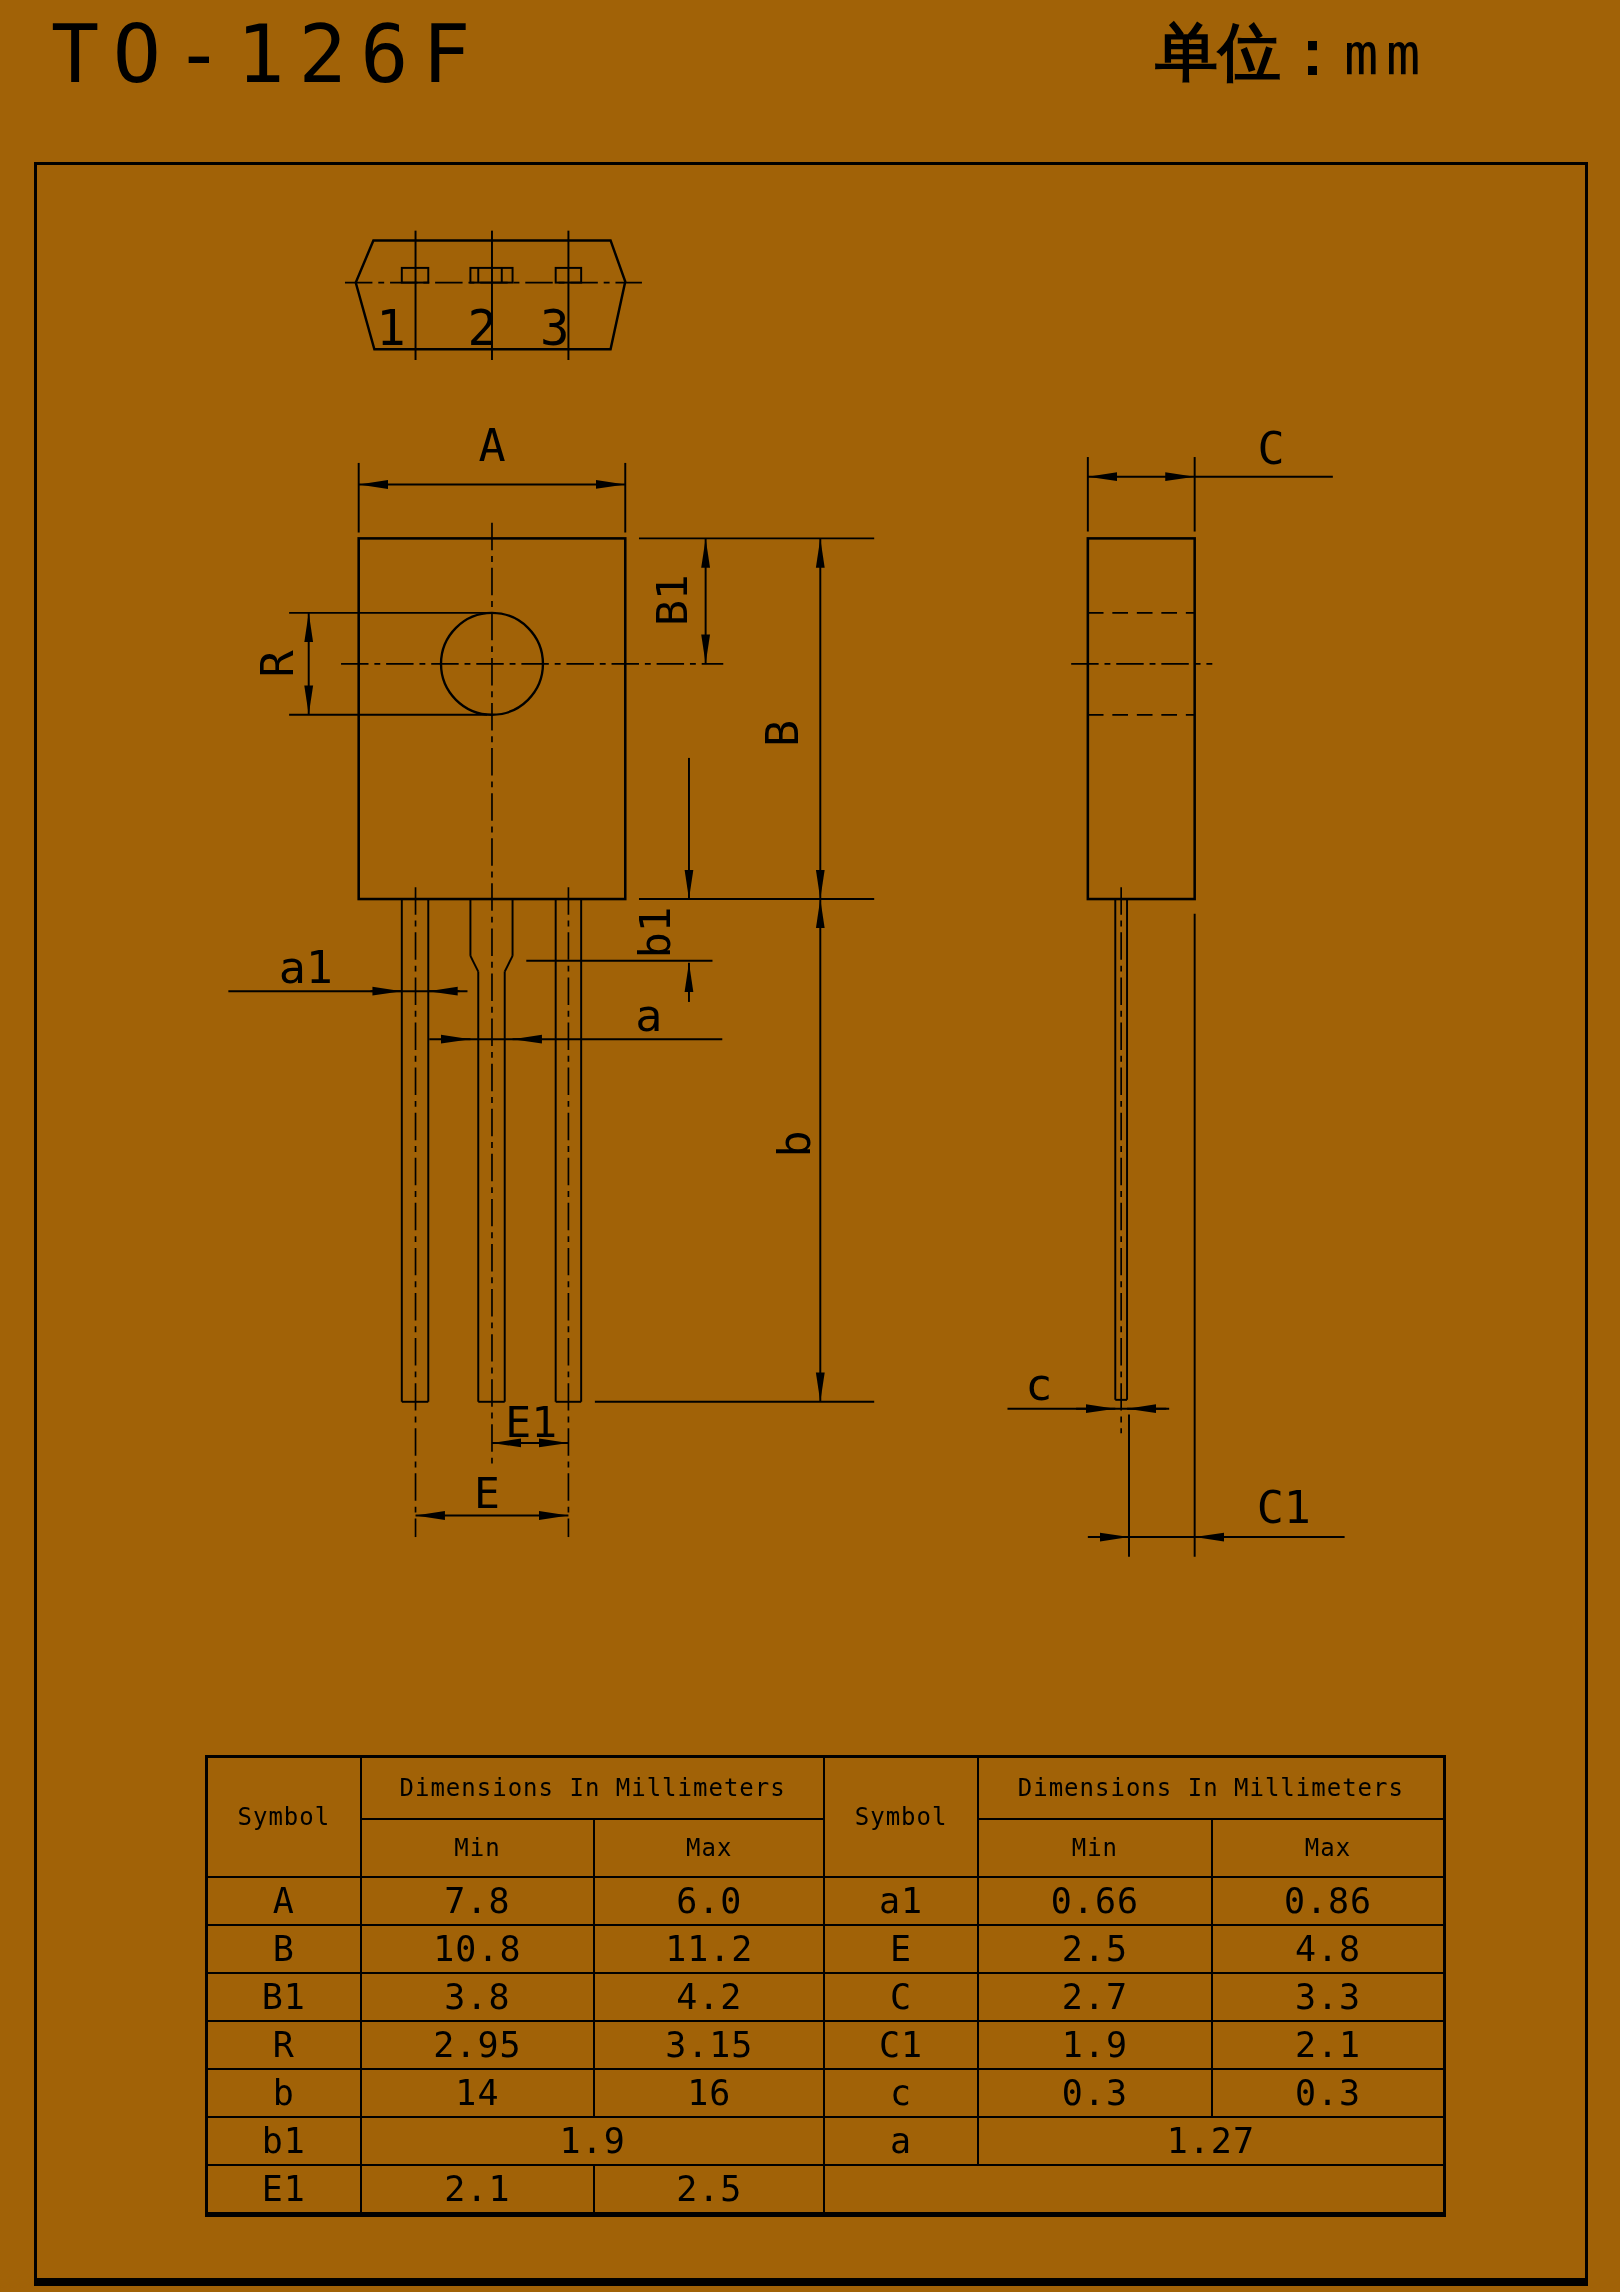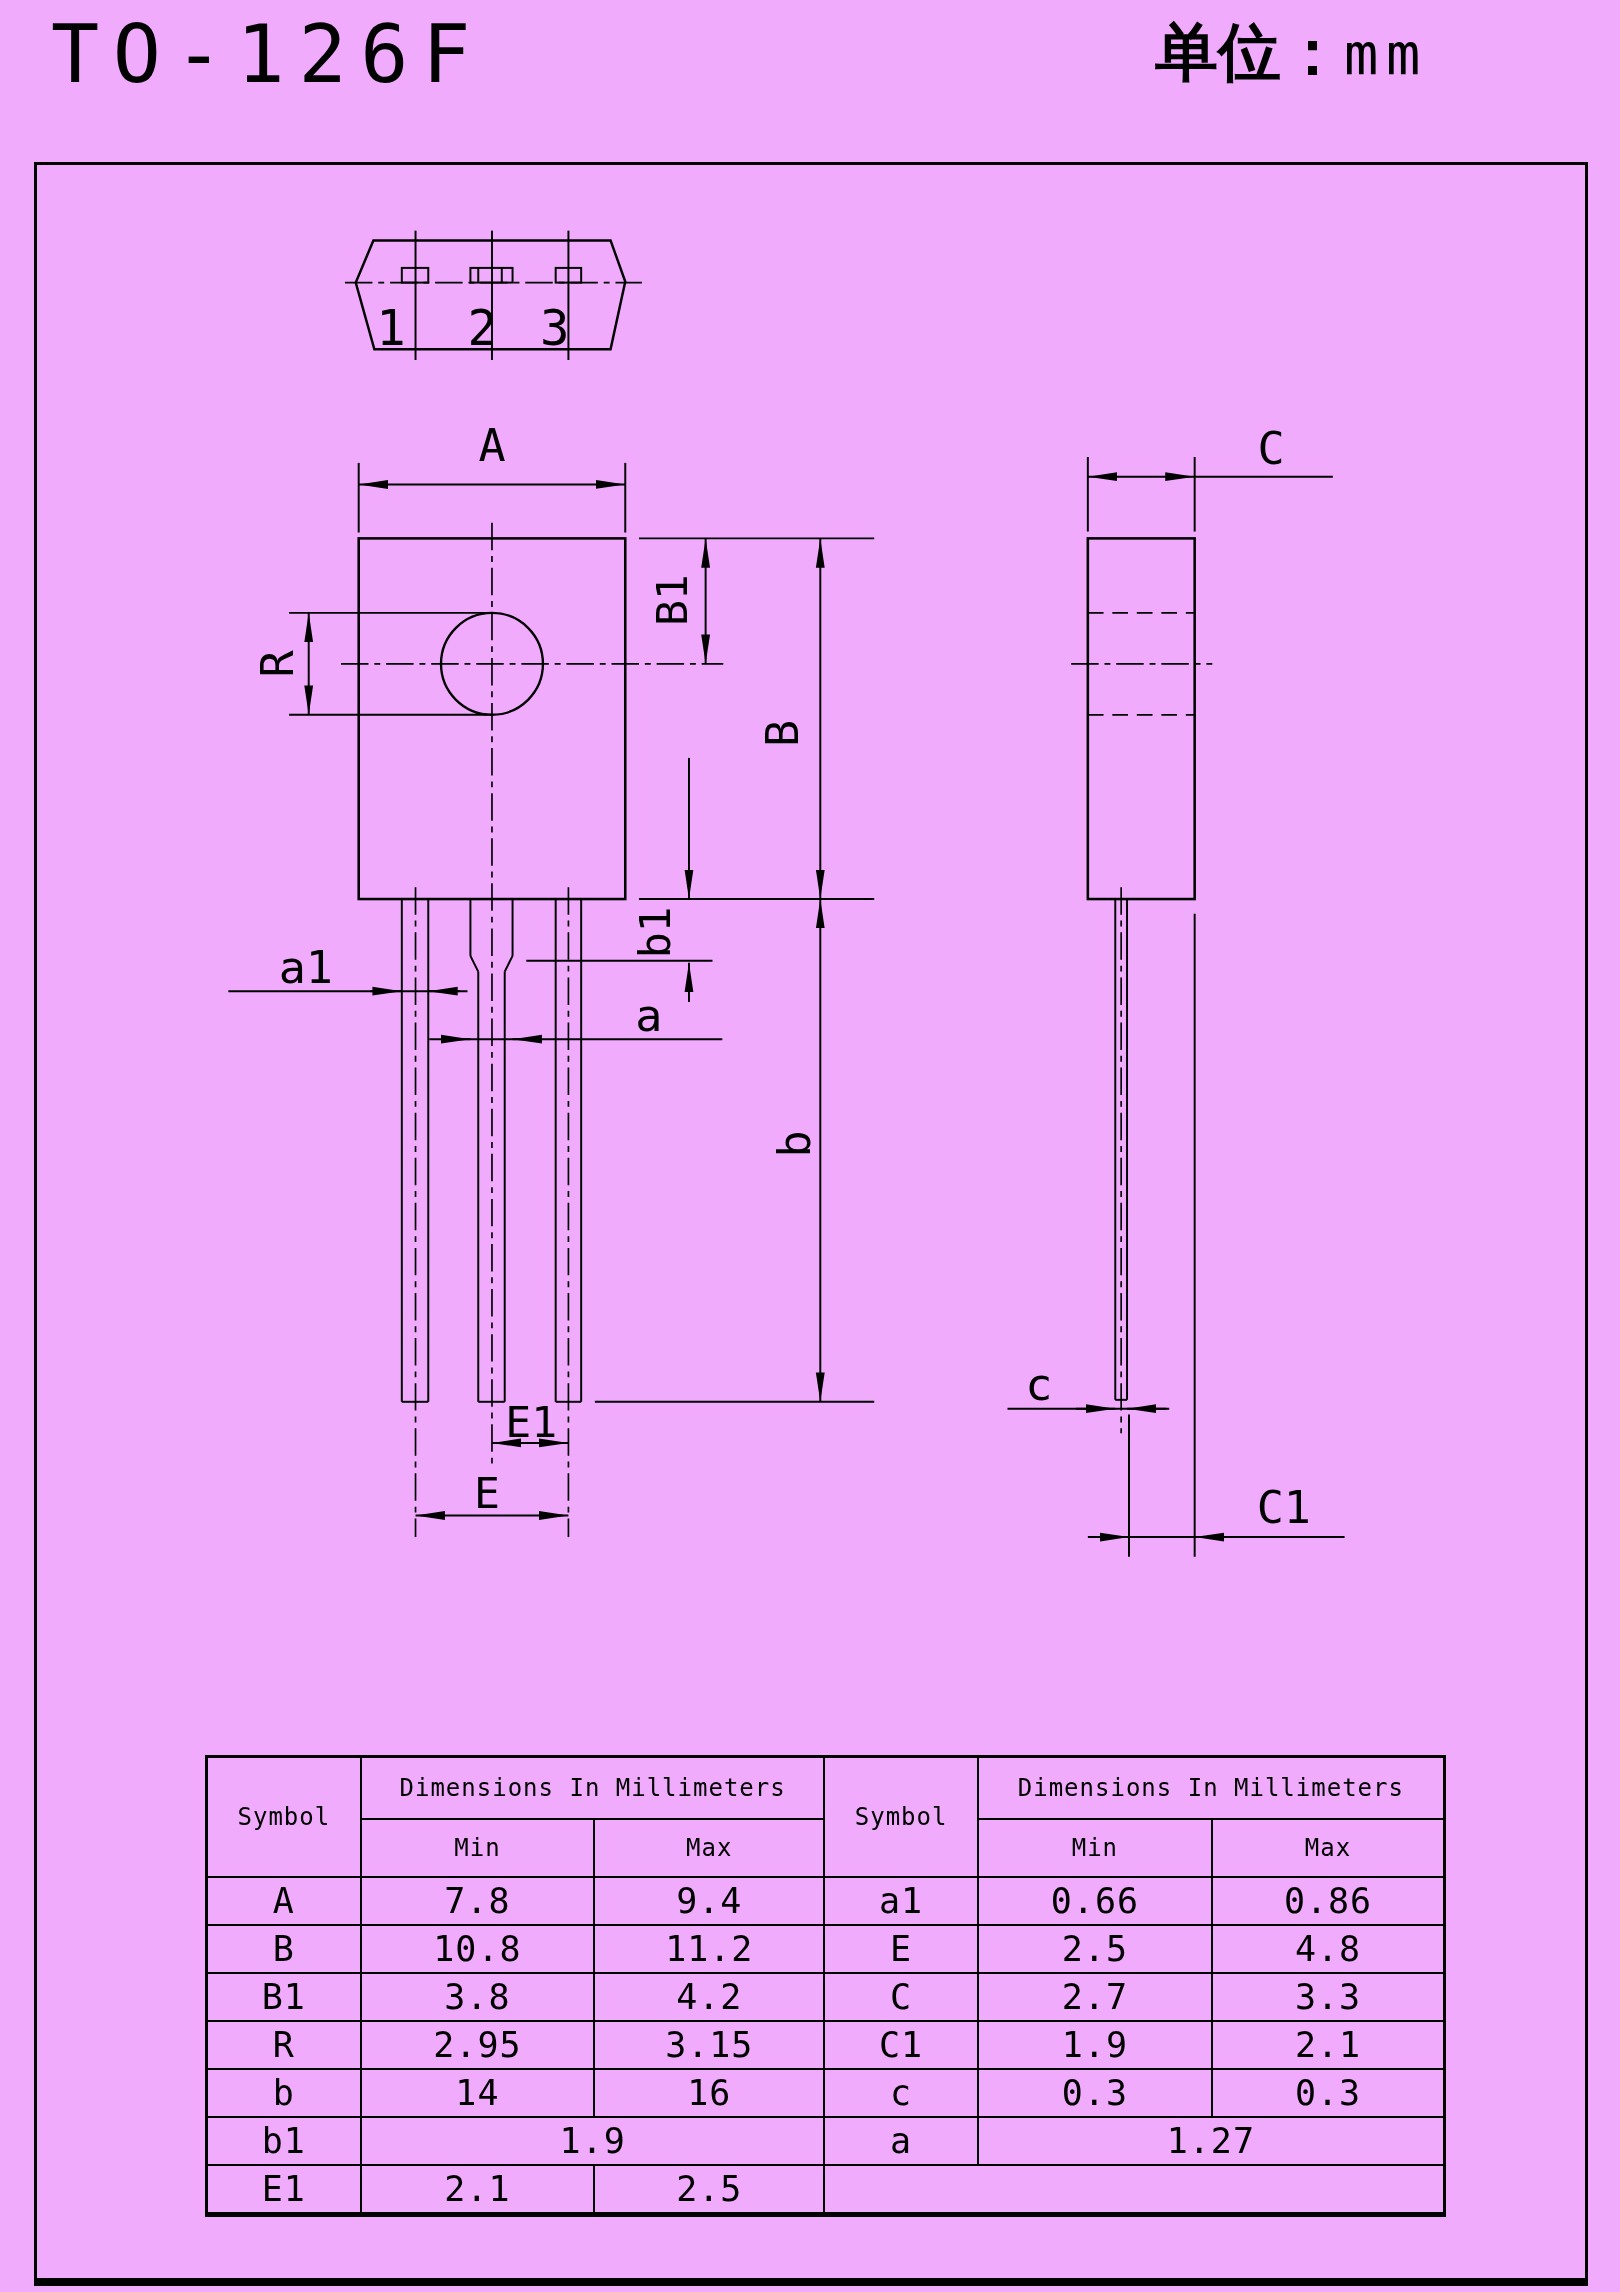--- a/index.html
+++ b/index.html
@@ -1,16 +1,16 @@
 <!DOCTYPE html>
 <html><head>
 <meta charset="utf-8">
 <style>
   html,body{margin:0;padding:0;background:#fff;}
-  #page{position:relative;width:1620px;height:2293px;background:#f0abfc;color:#000;
+  #page{position:relative;width:1620px;height:2293px;background:#a16207;color:#000;
         font-family:"DejaVu Sans Mono",monospace;overflow:hidden;}
   #doc-title{position:absolute;left:51px;top:7.8px;font-size:80px;letter-spacing:13.7px;
         font-family:"DejaVu Sans Mono",monospace;white-space:nowrap;}
   #unit-label{position:absolute;left:1155px;top:9.8px;white-space:nowrap;}
   #unit-label .cjk{font-family:"DejaVu Serif",serif;font-weight:bold;font-size:63px;margin-top:44px;}
   #unit-label .latin{font-family:"DejaVu Sans Mono",monospace;font-size:57px;letter-spacing:7.8px;}
   #frame{position:absolute;left:34px;top:162px;width:1548px;height:2113px;
         border:3.9px solid #000;border-bottom-width:8.8px;}
   #drawing{position:absolute;left:0;top:0;}
   #dim-table-wrap{position:absolute;left:205px;top:1755px;}
@@ -207,21 +207,21 @@
       </tr>
       <tr class="hdr2">
         <th>Min</th>
         <th>Max</th>
         <th>Min</th>
         <th>Max</th>
       </tr>
       <tr>
         <td>A</td>
         <td>7.8</td>
-        <td>9.4</td>
+        <td>6.0</td>
         <td>a1</td>
         <td>0.66</td>
         <td>0.86</td>
       </tr>
       <tr>
         <td>B</td>
         <td>10.8</td>
         <td>11.2</td>
         <td>E</td>
         <td>2.5</td>

